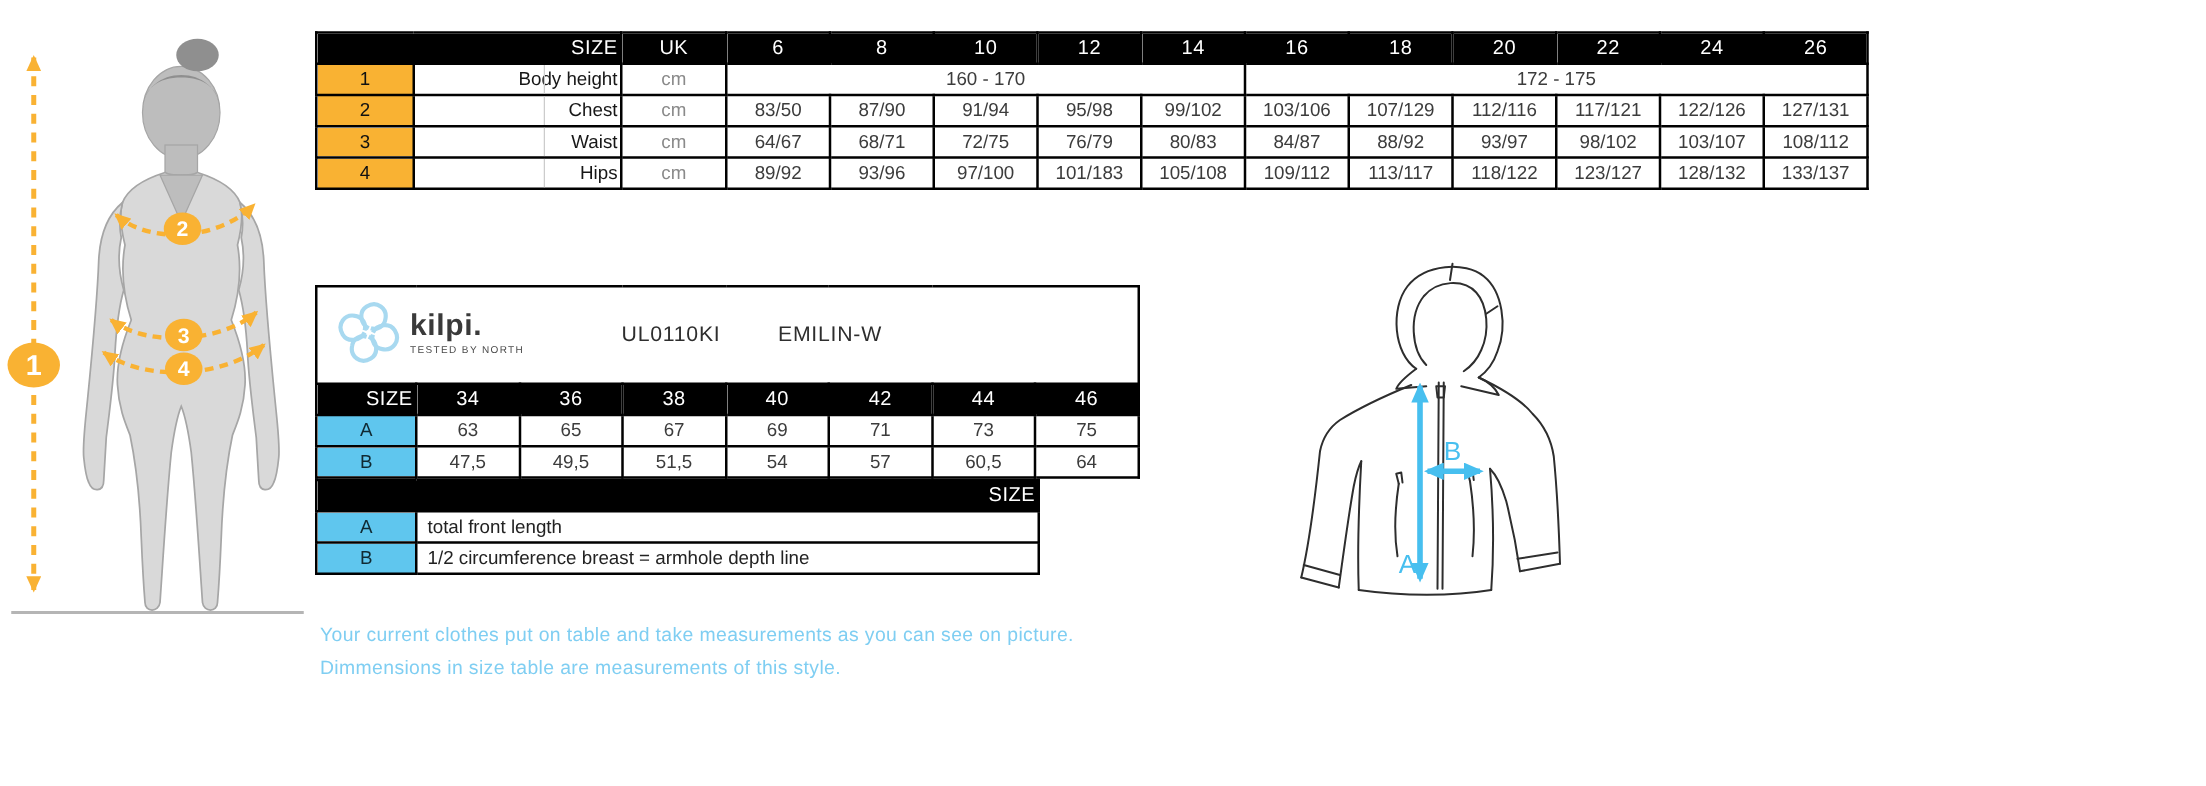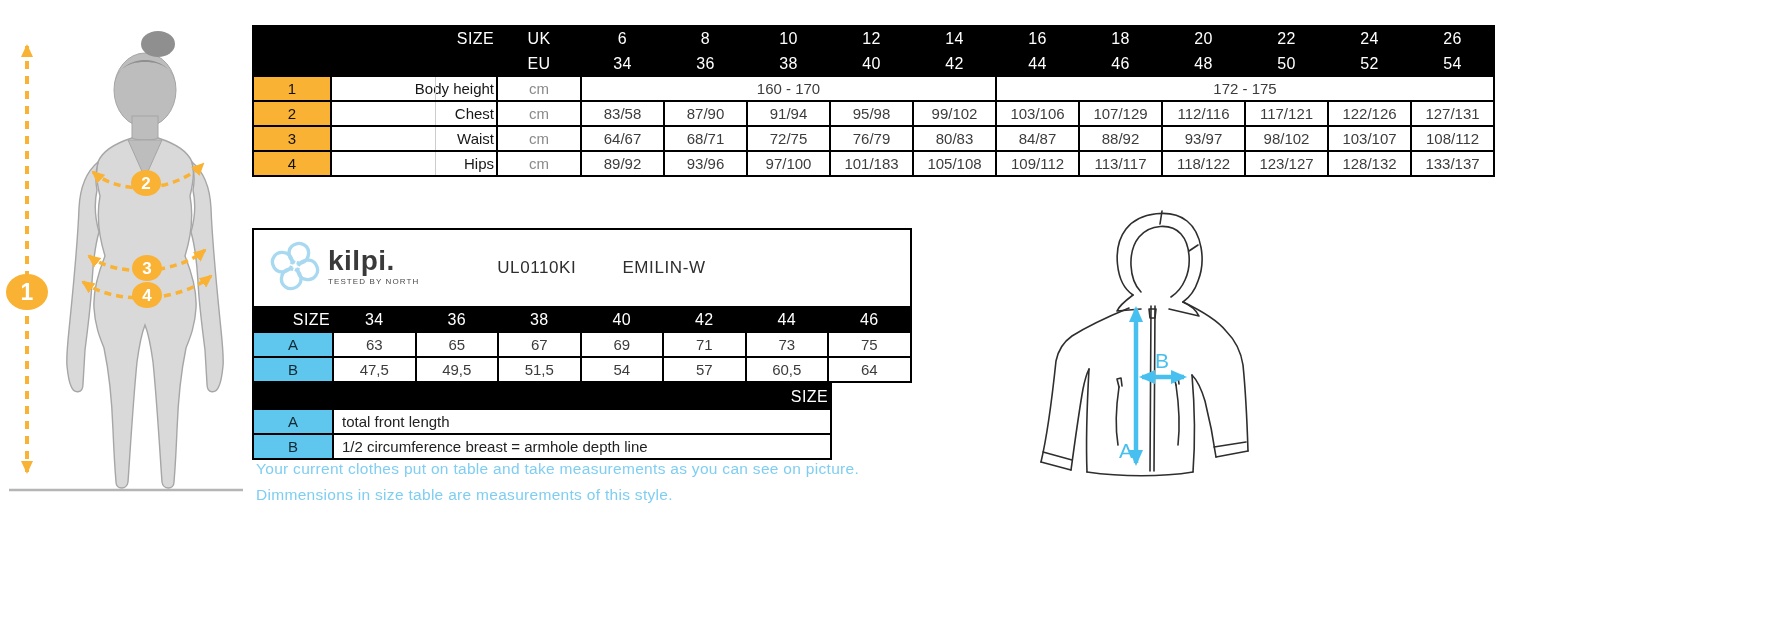--- a/index.html
+++ b/index.html
@@ -24,26 +24,26 @@
   td.desc { text-align:left; padding-left:8px; color:#222; }
 
   .main-table   { position:absolute; left:252px; top:25px;  width:1243px; }
   .product-table{ position:absolute; left:252px; top:228px; width:658px; }
   .legend-table { position:absolute; left:252px; top:383px; width:578px; }
 
   .logo-row td { height:76px; padding:0; }
   .logo-cell { position:relative; width:100%; height:76px; }
   .brand { position:absolute; left:16px; top:10px; display:flex; align-items:center; gap:8px; }
   .brand-txt { display:flex; flex-direction:column; align-items:flex-start; line-height:1; }
-  .brand-name { font-size:28px; font-weight:bold; color:#3a3a3a; letter-spacing:.5px; }
+  .brand-name { font-size:24px; font-weight:bold; color:#3a3a3a; letter-spacing:.5px; }
   .brand-tag  { font-size:8px; color:#4a4a4a; letter-spacing:1.1px; margin-top:3px; }
   .product-id { position:absolute; left:53%; top:50%; transform:translate(-50%,-50%);
                 display:flex; gap:46px; font-size:17px; color:#2e2e2e; letter-spacing:.6px; }
 
-  .notes { position:absolute; left:256px; top:456px; color:var(--note_blue,#7FCEF2);
+  .notes { position:absolute; left:256px; top:496px; color:var(--note_blue,#7FCEF2);
            font-size:15.5px; line-height:26px; letter-spacing:.3px; }
 
   .figure-wrap { position:absolute; left:5px; top:20px; width:240px; height:495px; }
   .jacket-wrap { position:absolute; left:1012px; top:205px; width:270px; height:285px; }
 
   .fill-sil   { fill:var(--silhouette,#D9D9D9); stroke:var(--outline,#A6A6A6); stroke-width:1.4; }
   .fill-skin  { fill:var(--skin,#BDBDBD); stroke:var(--outline,#A6A6A6); stroke-width:1; }
   .fill-hair  { fill:var(--silhouette_dark,#8F8F8F); }
   .meas-arc   { stroke:var(--orange,#F9B233); stroke-width:3.5; fill:none; stroke-dasharray:7 5; }
   .meas-line  { stroke:var(--orange,#F9B233); stroke-width:4;   fill:none; stroke-dasharray:8 7; }
@@ -136,47 +136,32 @@
       <td>10</td>
       <td>12</td>
       <td>14</td>
       <td>16</td>
       <td>18</td>
       <td>20</td>
       <td>22</td>
       <td>24</td>
       <td>26</td>
     </tr>
-    <tr class="black">
-      <td colspan="2"></td>
-      <td>EU</td>
-      <td>34</td>
-      <td>36</td>
-      <td>38</td>
-      <td>40</td>
-      <td>42</td>
-      <td>44</td>
-      <td>46</td>
-      <td>48</td>
-      <td>50</td>
-      <td>52</td>
-      <td>54</td>
-    </tr>
     <tr>
       <td class="num">1</td>
       <td class="lbl">Body height</td>
       <td class="unit">cm</td>
       <td colspan="5">160 - 170</td>
       <td colspan="6">172 - 175</td>
     </tr>
     <tr>
       <td class="num">2</td>
       <td class="lbl">Chest</td>
       <td class="unit">cm</td>
-      <td>83/58</td>
+      <td>83/50</td>
       <td>87/90</td>
       <td>91/94</td>
       <td>95/98</td>
       <td>99/102</td>
       <td>103/106</td>
       <td>107/129</td>
       <td>112/116</td>
       <td>117/121</td>
       <td>122/126</td>
       <td>127/131</td>

